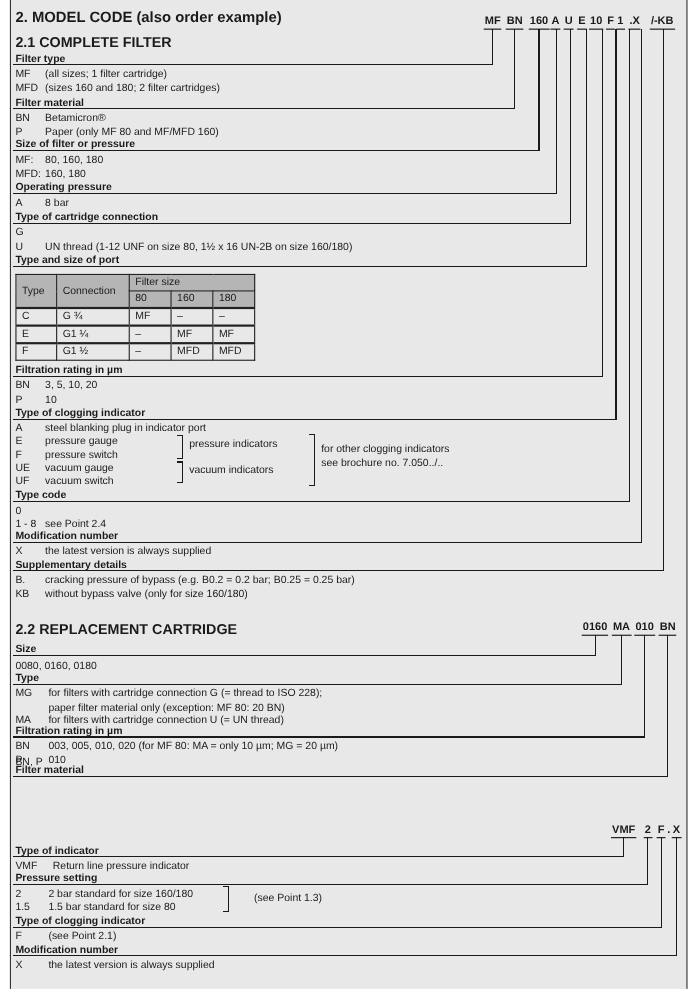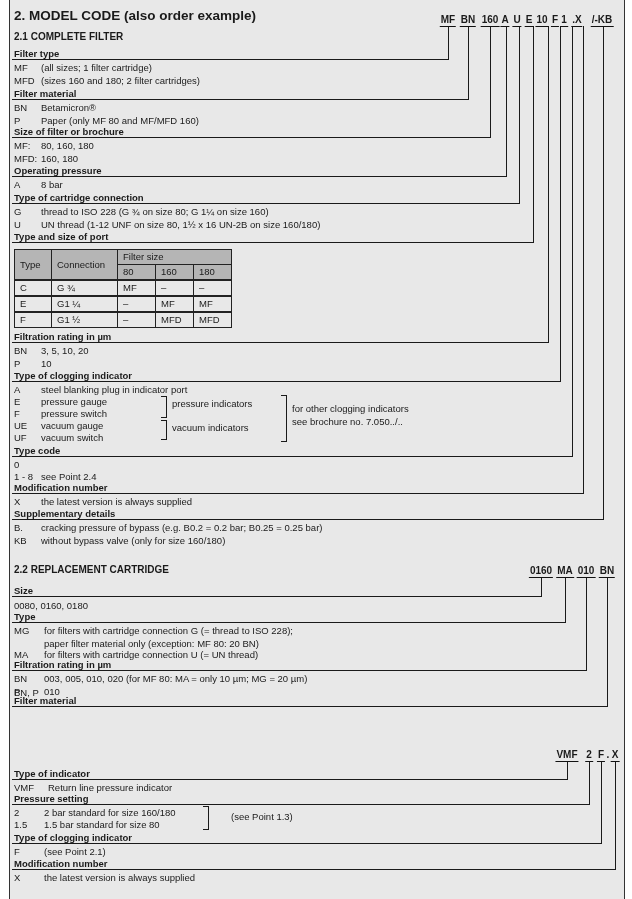--- a/index.html
+++ b/index.html
@@ -2,21 +2,21 @@
 <html><head>
 <meta charset="utf-8">
 <style>
   html,body{margin:0;padding:0;background:#ffffff;}
   .page{position:relative;width:632px;height:899px;background:#ffffff;overflow:hidden;
         font-family:"Liberation Sans",sans-serif;color:#1a1a1a;}
   .sheet{position:absolute;left:9px;top:0;width:616px;height:899px;background:#e8e8e8;
          border-left:1px solid #333;border-right:1px solid #333;box-sizing:border-box;}
   .overlay{position:absolute;left:0;top:0;width:632px;height:899px;pointer-events:none;}
   .doc-title{position:absolute;left:14px;top:8px;font-size:13.5px;font-weight:bold;white-space:nowrap;}
-  .sub-heading{position:absolute;left:14px;font-size:10px;font-weight:bold;white-space:nowrap;}
+  .sub-heading{position:absolute;left:14px;font-size:13px;font-weight:bold;white-space:nowrap;}
   .sec-title{position:absolute;left:14px;font-size:9.5px;font-weight:bold;white-space:nowrap;}
   .row{position:absolute;left:14px;font-size:9.5px;white-space:nowrap;display:flex;}
   .row .c{flex:none;width:27px;}
   .row.w30 .c{width:30px;}
   .row.w34 .c{width:34px;}
   .code-seg{position:absolute;transform:translateX(-50%);font-size:10px;font-weight:bold;
             border-bottom:1px solid #111;padding:0 1px 1px 1px;white-space:nowrap;}
   .code-seg.nosep{border-bottom:none;}
   .note{position:absolute;font-size:9.5px;white-space:nowrap;}
   .port-table{position:absolute;left:14px;top:249px;border-collapse:collapse;font-size:9.5px;}
@@ -91,40 +91,39 @@
   <div class="sec-title" style="top:88px;">Filter material</div>
   <div class="row" style="top:102px;">
     <span class="c">BN</span>
     <span class="d">Betamicron®</span>
   </div>
   <div class="row" style="top:115px;">
     <span class="c">P</span>
     <span class="d">Paper (only MF 80 and MF/MFD 160)</span>
   </div>
 
-  <div class="sec-title" style="top:126px;">Size of filter or brochure</div>
+  <div class="sec-title" style="top:126px;">Size of filter or pressure</div>
   <div class="row" style="top:140px;">
     <span class="c">MF:</span>
     <span class="d">80, 160, 180</span>
   </div>
   <div class="row" style="top:153px;">
     <span class="c">MFD:</span>
     <span class="d">160, 180</span>
   </div>
 
   <div class="sec-title" style="top:165px;">Operating pressure</div>
   <div class="row" style="top:179px;">
     <span class="c">A</span>
     <span class="d">8 bar</span>
   </div>
 
   <div class="sec-title" style="top:192px;">Type of cartridge connection</div>
   <div class="row" style="top:206px;">
     <span class="c">G</span>
-    <span class="d">thread to ISO 228 (G ¾ on size 80; G 1¼ on size 160)</span>
   </div>
   <div class="row" style="top:219px;">
     <span class="c">U</span>
     <span class="d">UN thread (1-12 UNF on size 80, 1½ x 16 UN-2B on size 160/180)</span>
   </div>
 
   <div class="sec-title" style="top:231px;">Type and size of port</div>
   <table class="port-table">
     <thead>
       <tr>

